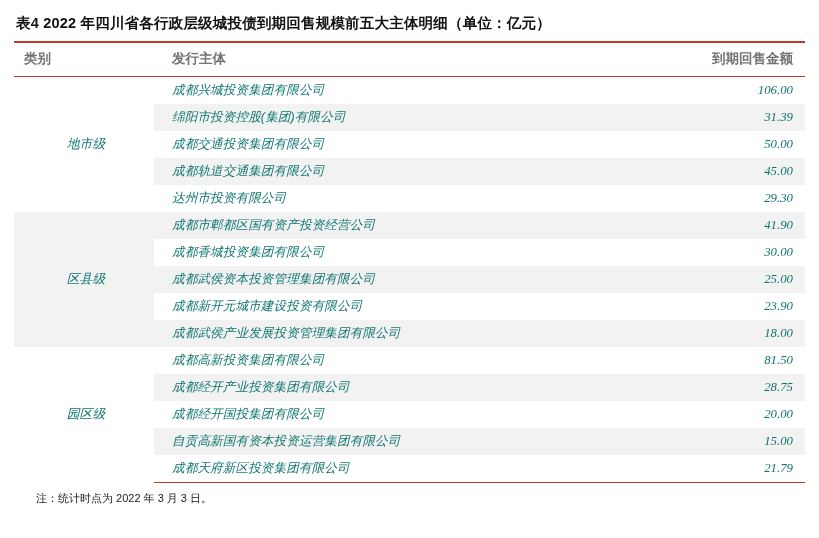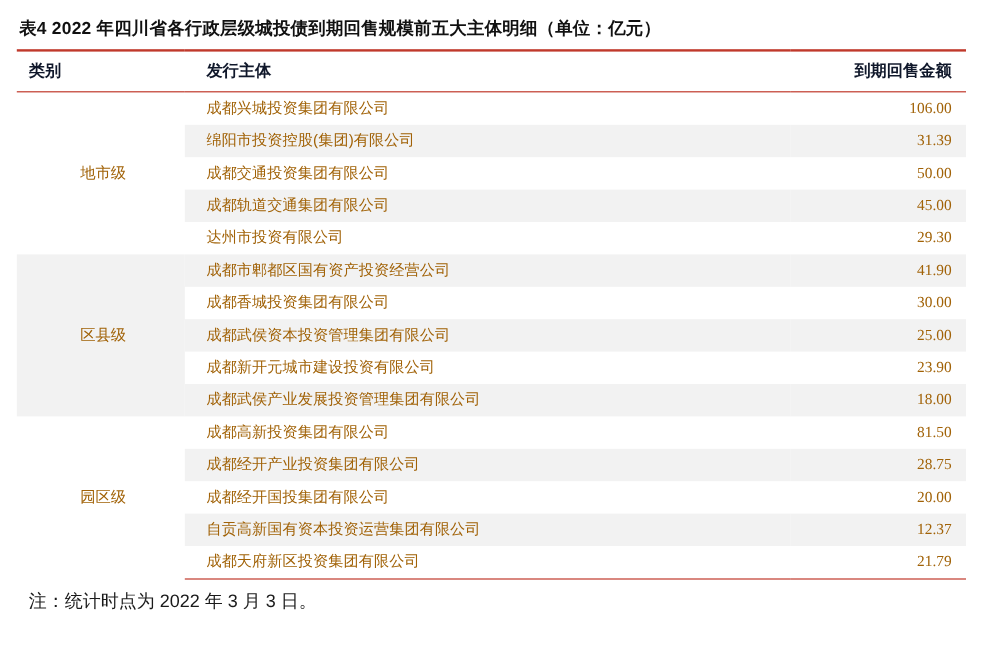--- a/index.html
+++ b/index.html
@@ -34,39 +34,40 @@
     width: 791px;
     table-layout: fixed;
   }
   table.tbl col.c0 { width: 140px; }
   table.tbl col.c1 { width: 505px; }
   table.tbl col.c2 { width: 146px; }
 
   .tbl thead th {
     font-size: 13.5px;
     font-weight: bold;
-    color: #0f172a;
+    color: #737373;
     padding: 7px 6px 8px 6px;
     border-top: 2px solid #c0392b;
     border-bottom: 1.4px solid #c0392b;
     background: #ffffff;
     text-align: left;
     white-space: nowrap;
   }
   .tbl thead th.h0 { padding-left: 10px; }
   .tbl thead th.h1 { padding-left: 18px; }
   .tbl thead th.h2 { text-align: right; padding-right: 12px; }
 
   .tbl td {
     font-size: 12.6px;
-    color: #a16207;
+    color: #0f766e;
     padding: 0 6px;
     height: 27px;
     vertical-align: middle;
     border: none;
+    font-style: italic;
   }
   .tbl td.cat {
     padding-left: 10px;
     font-size: 12.8px;
     text-align: center;
   }
   .tbl td.sub {
     padding-left: 18px;
     text-align: left;
     letter-spacing: 0.1px;
@@ -78,22 +79,22 @@
     font-size: 12.8px;
   }
   .tbl tr.zebra td {
     background: #f2f2f2;
   }
   .tbl tr.last td {
     border-bottom: 1.4px solid #c0392b;
   }
   .notes {
     margin-top: 7px;
-    margin-left: 10px;
-    font-size: 15px;
+    margin-left: 22px;
+    font-size: 11px;
     color: #1a1a1a;
     line-height: 1.55;
   }
   .notes div { white-space: nowrap; }
 </style>
 </head>
 <body>
 
 <div class="page">
 
@@ -166,21 +167,21 @@
       <tr class="zebra">
         <td class="sub">成都经开产业投资集团有限公司</td>
         <td class="amt">28.75</td>
       </tr>
       <tr>
         <td class="sub">成都经开国投集团有限公司</td>
         <td class="amt">20.00</td>
       </tr>
       <tr class="zebra">
         <td class="sub">自贡高新国有资本投资运营集团有限公司</td>
-        <td class="amt">12.37</td>
+        <td class="amt">15.00</td>
       </tr>
       <tr class="last">
         <td class="sub">成都天府新区投资集团有限公司</td>
         <td class="amt">21.79</td>
       </tr>
 
     </tbody>
   </table>
 
   <div class="notes">

